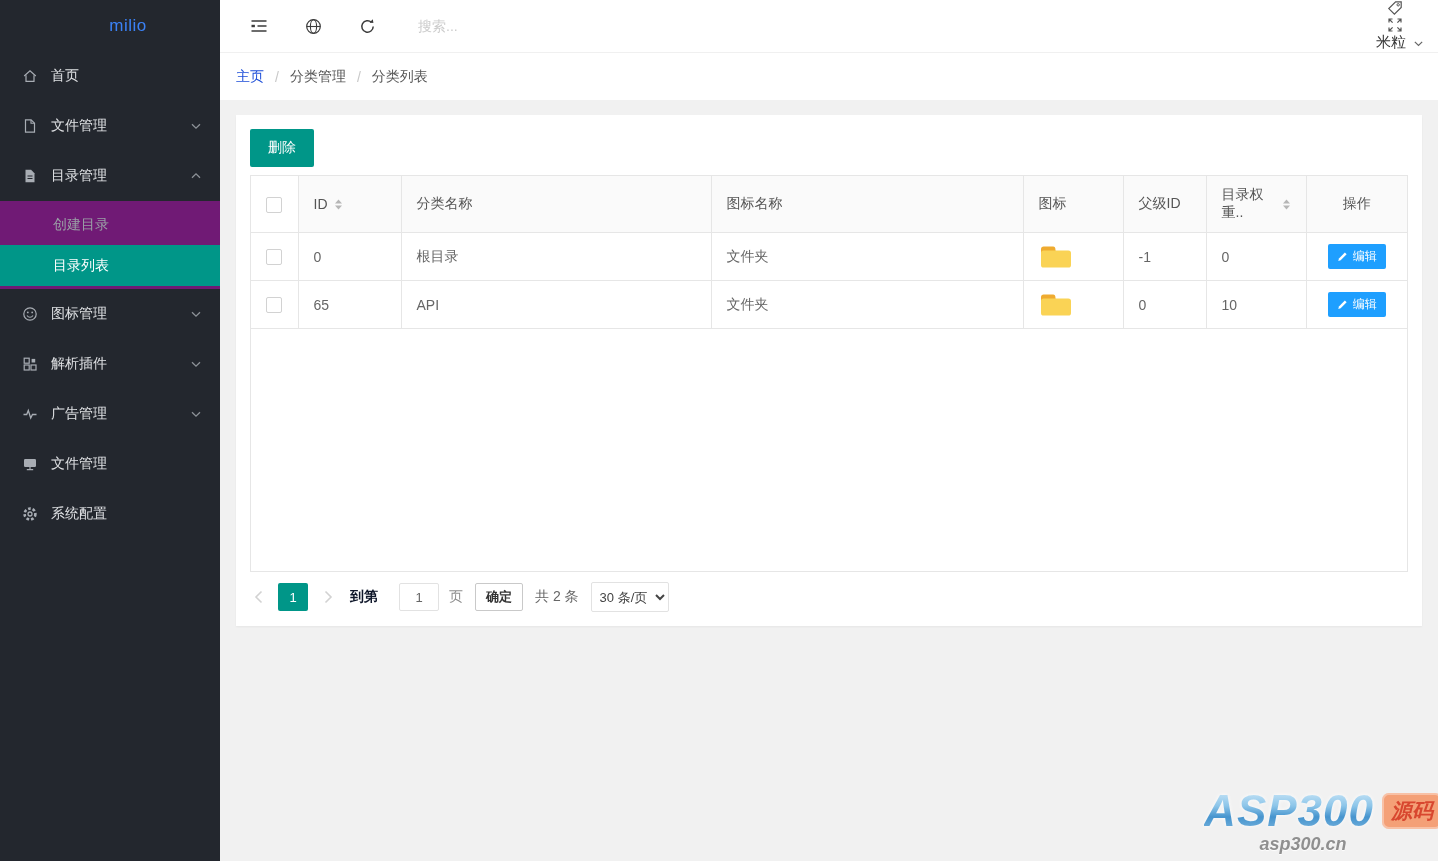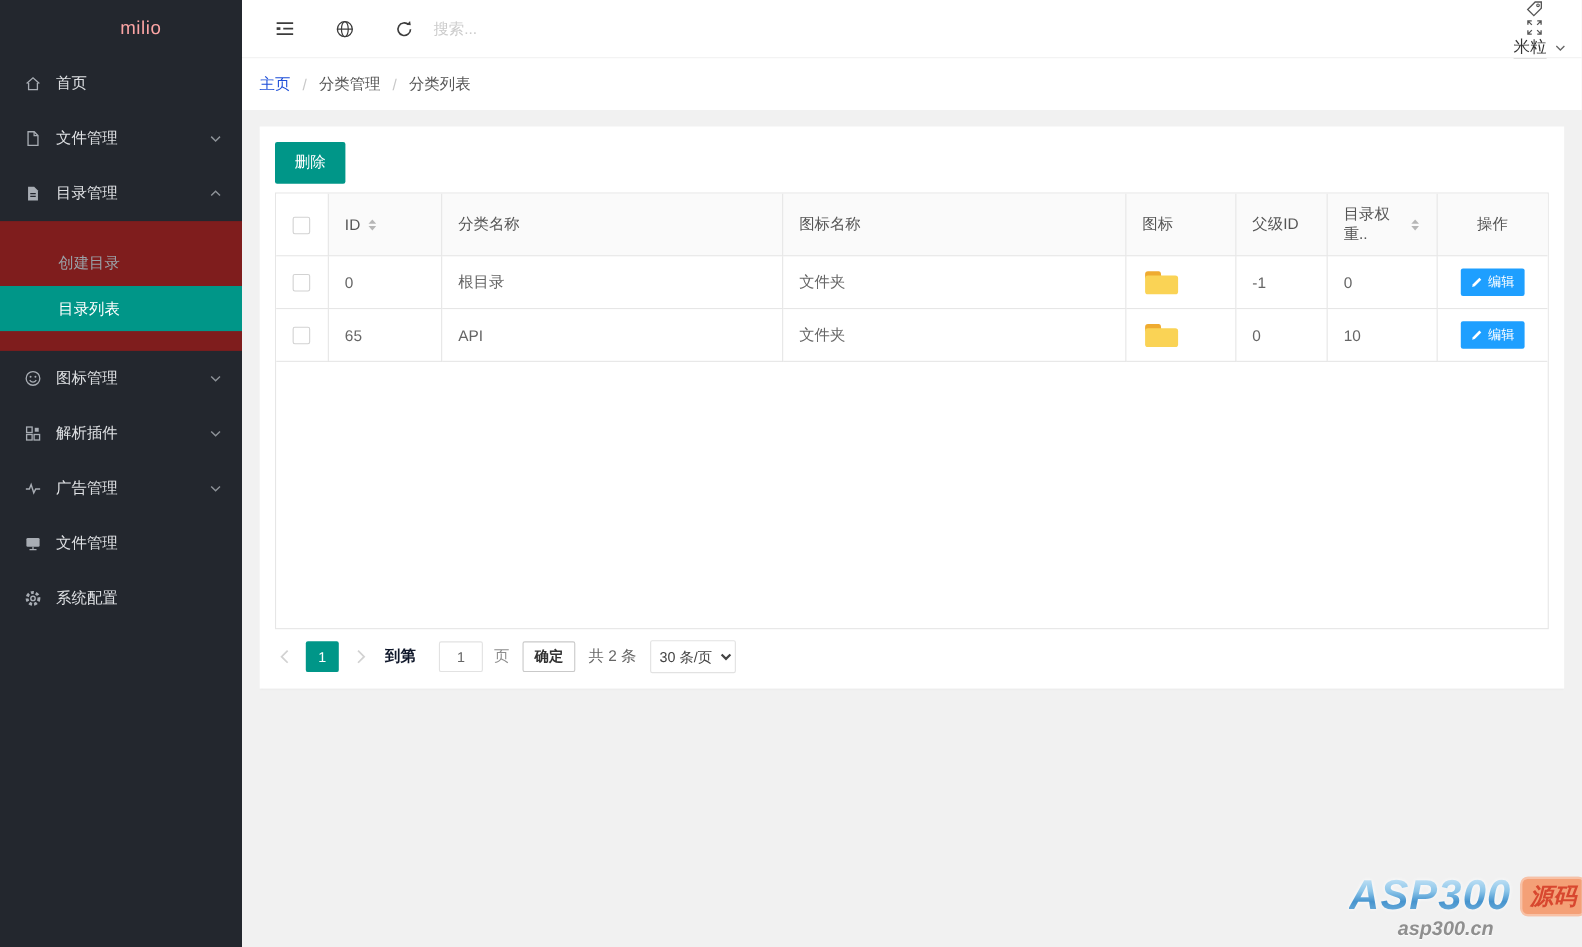--- a/index.html
+++ b/index.html
@@ -6,39 +6,39 @@
   html,body { width:1438px; height:861px; overflow:hidden; }
   body {
     font-family:"Liberation Sans","DejaVu Sans",sans-serif;
     background:#f1f1f1; color:#333; font-size:14px; position:relative;
   }
   .app { display:flex; width:100%; height:100%; }
 
   
   .sidebar { width:220px; min-width:220px; height:100%; background:#23272e; }
   .logo { height:51px; display:flex; align-items:center; justify-content:center;
-          color:#fca5a5; font-size:17px; letter-spacing:.5px;margin-left:36px; }
+          color:#3b82f6; font-size:17px; letter-spacing:.5px;margin-left:36px; }
   .nav-item { height:50px; display:flex; align-items:center; padding:0 18px 0 22px;
               color:#dfe1e4; cursor:pointer; }
   .nav-item .nicon { width:16px; height:16px; margin-right:13px; color:#a8adb4;
                      display:inline-flex; align-items:center; justify-content:center; }
   .nav-item .nlabel { font-size:14px; }
   .nav-item .chev { margin-left:auto; color:#8d9298; display:inline-flex; }
-  .submenu { background:#7f1d1d; padding:18px 0; }
+  .submenu { background:#701a75; padding:3px 0; }
   .sub-item { height:41px; display:flex; align-items:center; padding-left:53px;
               color:#9aa0a6; font-size:14px; cursor:pointer; }
   .sub-item.active { background:#009688; color:#ffffff; }
 
   
   .main { flex:1; display:flex; flex-direction:column; height:100%; }
   .topbar { height:53px; background:#fff; border-bottom:1px solid #f0f0f0;
             display:flex; align-items:center; padding:0 14px 0 12px; }
   .tb-icon { width:54px; height:100%; display:flex; align-items:center; justify-content:center;
              color:#3c3c3c; cursor:pointer; }
-  .search { border:none; outline:none; height:30px; width:300px; 
+  .search { border:none; outline:none; height:30px; width:300px; margin-left:24px;
             font-size:14px; color:#666; background:transparent; }
   .search::placeholder { color:#cccccc; }
   .tb-right { margin-left:auto; display:flex; align-items:center;flex-direction:column; }
   .user { display:flex; align-items:center; cursor:pointer; margin-left:10px; }
   .user .uname { color:#333; font-size:15px; border-bottom:1px solid #6f6f6f; padding-bottom:1px; }
   .user .chev { margin-left:7px; color:#666; display:inline-flex; }
 
   .breadcrumb-bar { height:47px; background:#fff; display:flex; align-items:center;
                     padding-left:16px; font-size:14px; }
   .bc-home { color:#1d4ed8; cursor:pointer; }
@@ -85,21 +85,21 @@
   .pg-confirm { height:28px; padding:0 10px; background:#fff; border:1px solid #c9c9c9;
                 border-radius:2px; color:#333; font-weight:bold; font-size:13px; cursor:pointer;
                 font-family:inherit; }
   .pg-total { color:#666; margin:0 12px; }
   .pg-select { height:30px; border:1px solid #e2e2e2; border-radius:2px; color:#444;
                font-size:13px; background:#fff; outline:none; padding:0 4px; font-family:inherit; }
 
   
   .watermark { position:absolute; right:-4px; bottom:6px; text-align:center; pointer-events:none; }
   .wm-line1 { display:flex; align-items:center; justify-content:flex-end; }
-  .wm-title { font-size:38px; font-weight:900; font-style:italic; letter-spacing:1px;
+  .wm-title { font-size:44px; font-weight:900; font-style:italic; letter-spacing:1px;
               background:linear-gradient(180deg,#d9eefb 0%,#8cc5e9 40%,#4694ce 62%,#86bde2 100%);
               -webkit-background-clip:text; background-clip:text; color:transparent;
               filter:drop-shadow(0 0 2px rgba(255,255,255,.9)); }
   .wm-badge { background:#f4a077; color:#d8472f; font-size:21px; font-weight:bold; font-style:italic;
               border-radius:7px; padding:4px 9px; margin-left:8px;
               box-shadow:inset 0 0 0 2px rgba(255,255,255,.35); }
   .wm-domain { font-size:18px; font-weight:bold; font-style:italic; color:#8f8f8f;
                text-shadow:0 1px 1px #fff; margin-right:40px; margin-top:-2px; }
 
   svg { display:block; }

